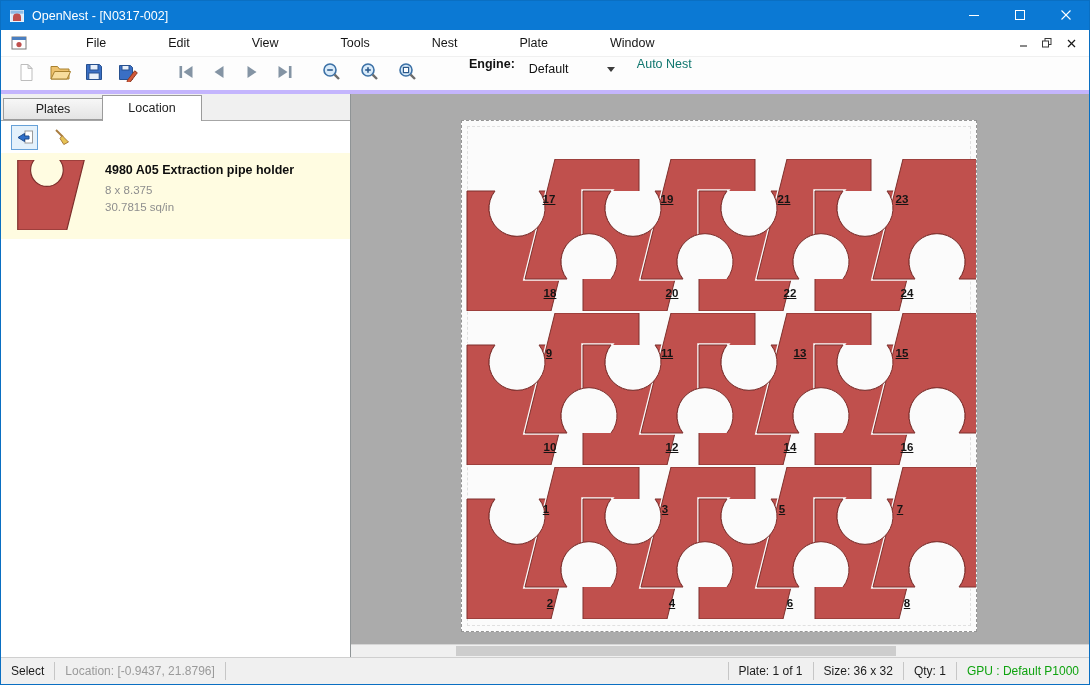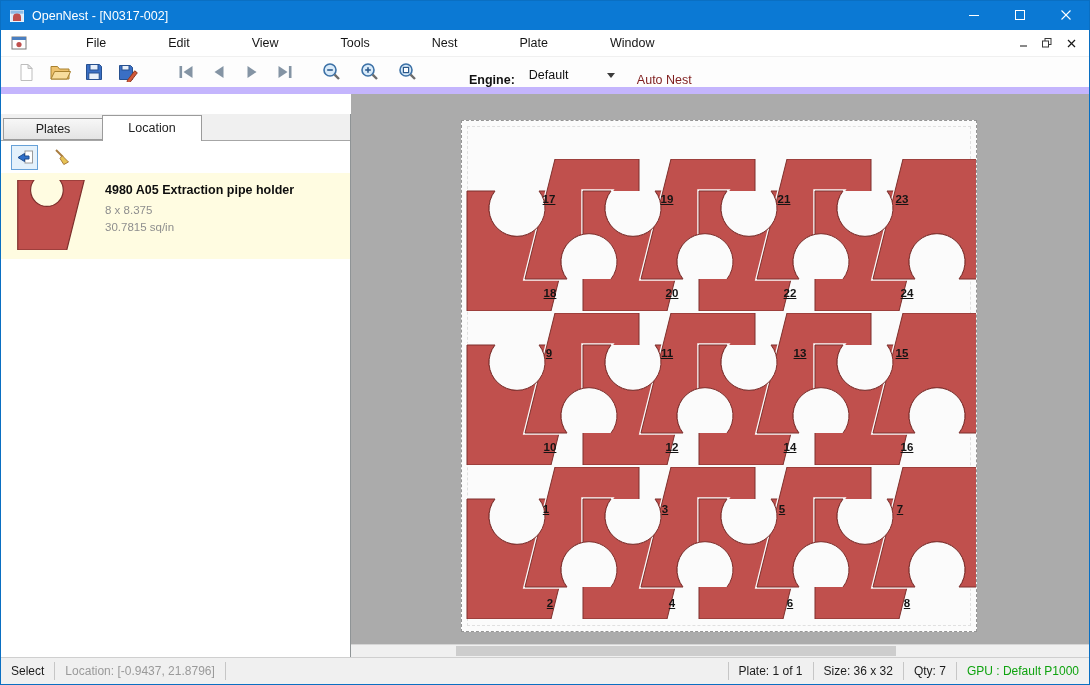--- a/index.html
+++ b/index.html
@@ -15,39 +15,39 @@
   .win-btn { width:46px; display:flex; align-items:center; justify-content:center; cursor:default; }
 
   
   .menubar { flex:0 0 26px; background:#fff; display:flex; align-items:center; font-size:12.5px; color:#151515;gap:44px; }
   .mdi-doc-icon { margin:0 6px 0 10px; display:flex; }
   .menu-item { padding:5px 9px; cursor:default; }
   .mdi-controls { margin-left:auto; display:flex; align-items:center; margin-right:6px; }
   .mdi-btn { width:24px; height:20px; display:flex; align-items:center; justify-content:center; }
 
   
-  .toolbar { flex:0 0 38px; background:#fdfdfd; border-top:1px solid #f0f0f0; border-bottom:7px solid #c4b5fd;
-             display:flex; align-items:flex-end; padding-left:8px; }
+  .toolbar { flex:0 0 38px; background:#fdfdfd; border-top:1px solid #f0f0f0; border-bottom:4px solid #c4b5fd;
+             display:flex; align-items:flex-start; padding-left:8px; }
   .tool-btn { width:34px; height:30px; display:flex; align-items:center; justify-content:center; border-radius:2px; }
   .nav-btn { width:33px; }
   .zoom-btn { width:38px; }
   .tool-gap { width:24px; }
   .tool-gap-sm { width:12px; }
   .tool-gap-lg { width:42px; }
   .engine-label { font-size:12.5px; font-weight:bold; color:#111; margin-right:10px; }
   .engine-select { width:96px; height:24px; display:flex; align-items:center; justify-content:space-between;
                    font-size:12.5px; color:#111; padding:0 6px 0 4px; }
   .caret { width:0; height:0; border-left:4px solid transparent; border-right:4px solid transparent; border-top:5px solid #3c3c3c; }
-  .auto-nest { font-size:12.5px; color:#7f1d1d; margin-left:16px; }
+  .auto-nest { font-size:12.5px; color:#0f766e; margin-left:16px; }
 
   
   .content { flex:1; display:flex; min-height:0; }
 
   
-  .sidebar { width:350px; flex:0 0 350px; background:#fff; display:flex; flex-direction:column; border-right:1px solid #8f9496;margin-top:20px; }
+  .sidebar { width:350px; flex:0 0 350px; background:#fff; display:flex; flex-direction:column; border-right:1px solid #8f9496; }
   .tabs-row { height:26px; flex:0 0 26px; display:flex; align-items:flex-end; background:#f0f0f0; padding-left:2px; }
   .tabs-underline { height:1px; flex:0 0 1px; background:#a6a6a6; }
   .tab { width:100px; text-align:center; font-size:12.5px; color:#222; border:1px solid #9b9b9b;
          background:linear-gradient(#f7f7f7,#e4e4e4); height:22px; line-height:21px; cursor:default; }
   .tab + .tab { margin-left:-1px; }
   .tab.active { height:26px; line-height:25px; background:#fff; border-bottom:none; position:relative; margin-bottom:-1px; z-index:2; }
   .side-toolbar { height:32px; flex:0 0 32px; display:flex; align-items:center; gap:10px; padding-left:10px; background:#fff; }
   .side-btn { width:27px; height:25px; display:flex; align-items:center; justify-content:center; border:1px solid transparent; }
   .side-btn.checked { border:1px solid #66a1d8; background:#e4f1fb; }
   .drawing-item { flex:0 0 86px; background:#fffce1; display:flex; gap:14px; padding:7px 10px; align-items:flex-start; cursor:default; }
@@ -384,18 +384,18 @@
     <span class="sb-cell">Select</span>
     <span class="sb-div"></span>
     <span class="sb-cell sb-loc">Location: [-0.9437, 21.8796]</span>
     <span class="sb-div"></span>
     <span class="sb-spacer"></span>
     <span class="sb-div"></span>
     <span class="sb-cell">Plate: 1 of 1</span>
     <span class="sb-div"></span>
     <span class="sb-cell">Size: 36 x 32</span>
     <span class="sb-div"></span>
-    <span class="sb-cell">Qty: 7</span>
+    <span class="sb-cell">Qty: 1</span>
     <span class="sb-div"></span>
     <span class="sb-cell sb-gpu">GPU : Default P1000</span>
   </div>
 
 </div>
 
 </body></html>

